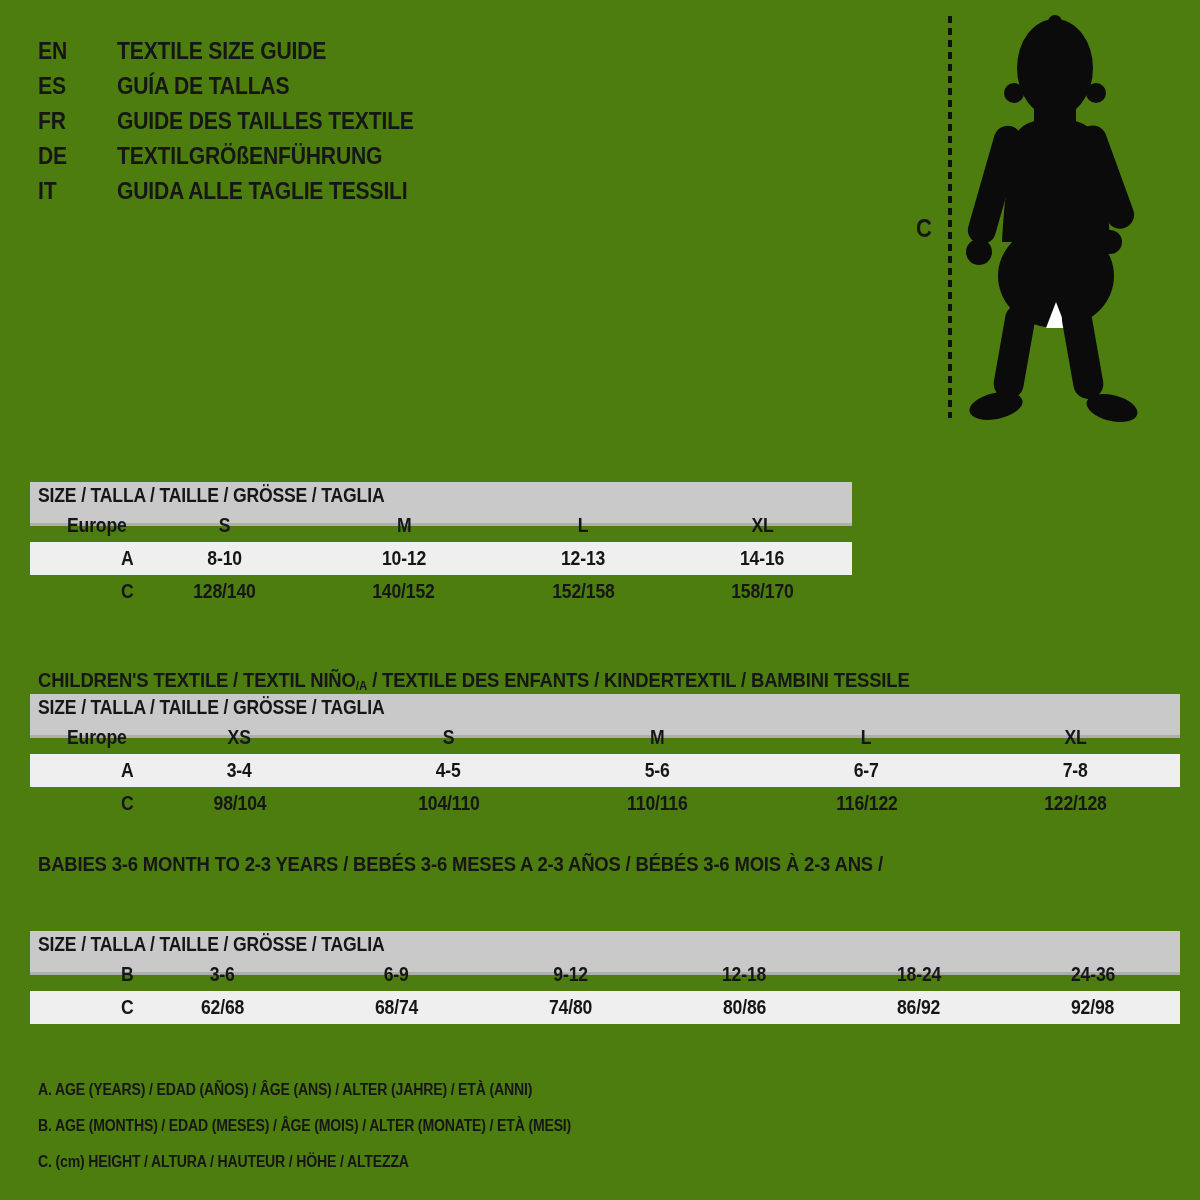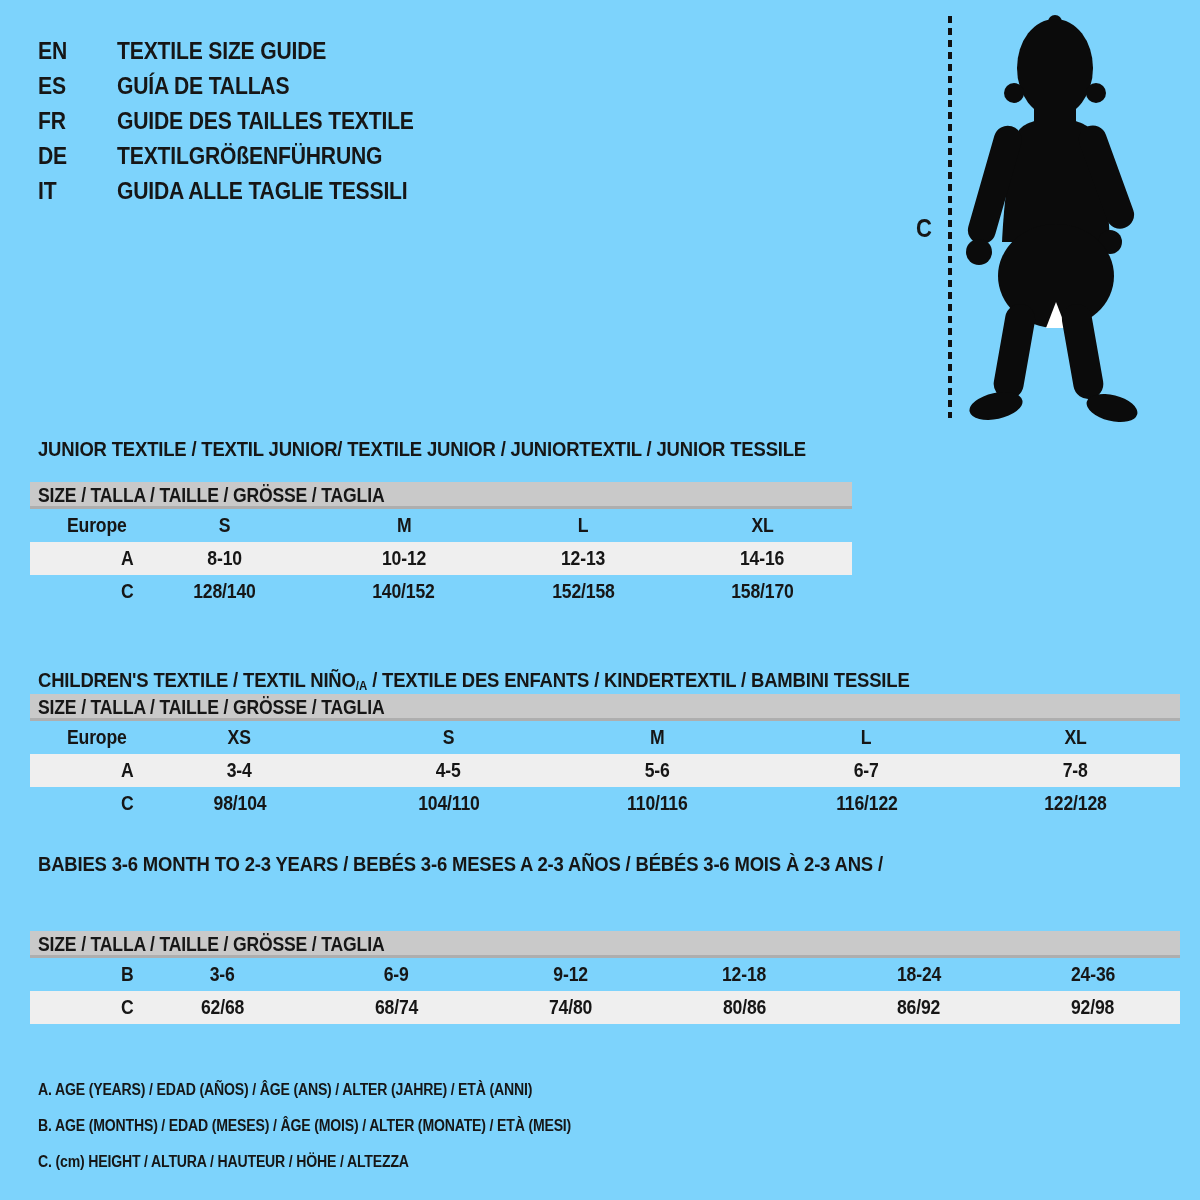--- a/index.html
+++ b/index.html
@@ -1,17 +1,17 @@
 <!DOCTYPE html>
 <html style="--text: #161616; --bar: #c9c9c9; --barline: #aeaeae; --stripe: #efefef;"><head>
 <meta charset="utf-8">
 <style>
   html,body{margin:0;padding:0;background:#fff;}
   .page{
-    position:relative;width:1200px;height:1200px;background:#7dd3fc;overflow:hidden;
+    position:relative;width:1200px;height:1200px;background:#4d7c0f;overflow:hidden;
     font-family:"Liberation Sans","DejaVu Sans",sans-serif;
     color:var(--text,#161616);
     text-decoration:underline;
     -webkit-font-smoothing:antialiased;
   }
   .cond{display:inline-block;transform:scaleX(.88);transform-origin:0 50%;white-space:nowrap;letter-spacing:-.2px;}
   .ctr .cond{transform-origin:50% 50%;}
   
   .lang-block{position:absolute;left:38px;top:33px;font-size:24px;font-weight:700;line-height:35px;}
   .lang-code{display:inline-block;width:79px;}
@@ -25,21 +25,21 @@
   .baby *{fill:#0b0b0b;}
   .baby .cutout{fill:#ffffff;}
   
   .sec-title{position:absolute;left:38px;font-size:21px;font-weight:700;line-height:24px;}
   .title-junior{top:437px;}
   .title-children{top:668px;}
   .title-babies{top:845px;line-height:37px;}
   .subsm{font-size:13px;vertical-align:-3px;letter-spacing:0;}
   
   .size-bar{
-    position:absolute;left:30px;height:27px;line-height:27px;
+    position:absolute;left:30px;height:44px;line-height:27px;
     background:var(--bar,#c9c9c9);border-bottom:3px solid var(--barline,#aeaeae);
     font-size:20px;font-weight:700;padding-left:8px;box-sizing:border-box;
   }
   .bar-junior{top:482px;width:822px;}
   .bar-children{top:694px;width:1150px;}
   .bar-babies{top:931px;width:1150px;}
   
   table.size-table{position:absolute;left:30px;border-collapse:collapse;table-layout:fixed;
     font-size:20px;font-weight:700;}
   .tbl-junior{top:509px;width:822px;}
@@ -85,23 +85,20 @@
     <ellipse cx="100" cy="262" rx="58" ry="52"></ellipse>
     <path class="cutout" d="M 90 314 L 100 288 L 110 314 Z"></path>
 
     <rect x="50" y="290" width="30" height="96" rx="15" transform="rotate(10 65 300)"></rect>
     <rect x="105" y="290" width="30" height="96" rx="15" transform="rotate(-10 120 300)"></rect>
 
     <ellipse cx="40" cy="392" rx="27" ry="13" transform="rotate(-12 40 392)"></ellipse>
     <ellipse cx="156" cy="394" rx="26" ry="13" transform="rotate(14 156 394)"></ellipse>
   </svg>
 
-  <div class="sec-title title-junior">
-    <span class="cond">JUNIOR TEXTILE / TEXTIL JUNIOR/ TEXTILE JUNIOR / JUNIORTEXTIL / JUNIOR TESSILE</span>
-  </div>
   <div class="size-bar bar-junior">
     <span class="cond">SIZE / TALLA / TAILLE / GRÖSSE / TAGLIA</span>
   </div>
   <table class="size-table tbl-junior">
     <colgroup>
         <col class="c-first">
         <col>
         <col>
         <col>
         <col>

